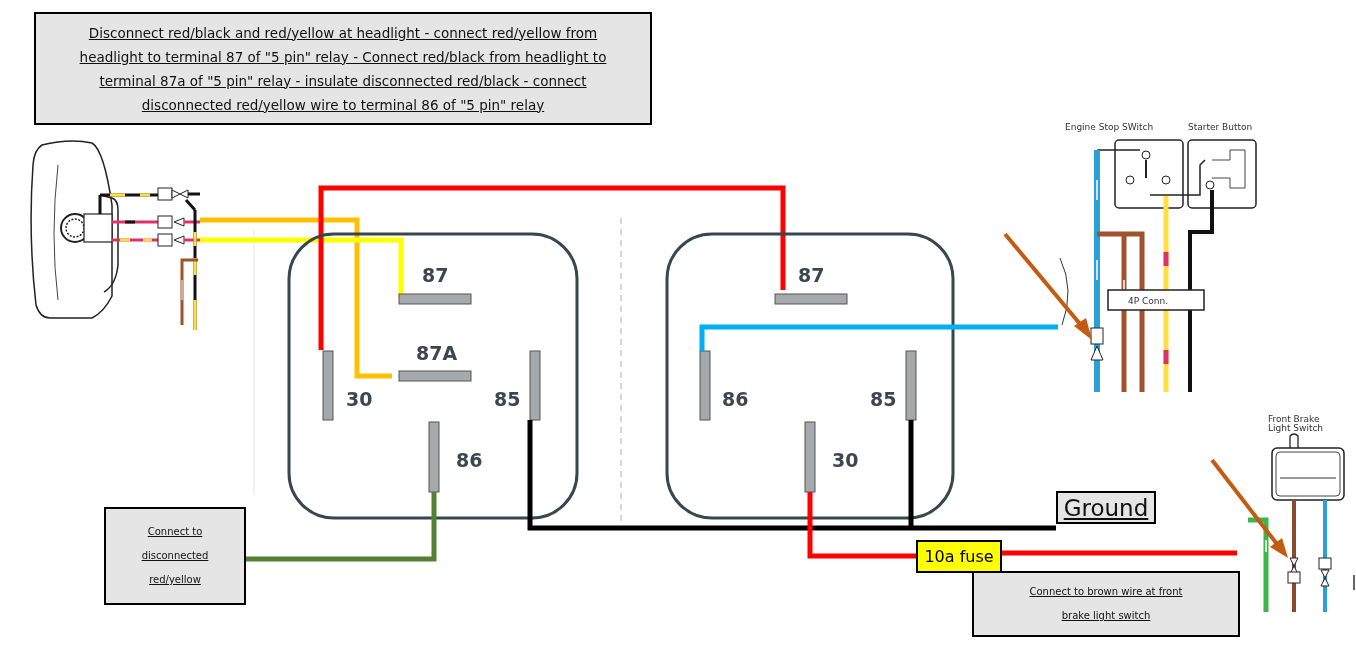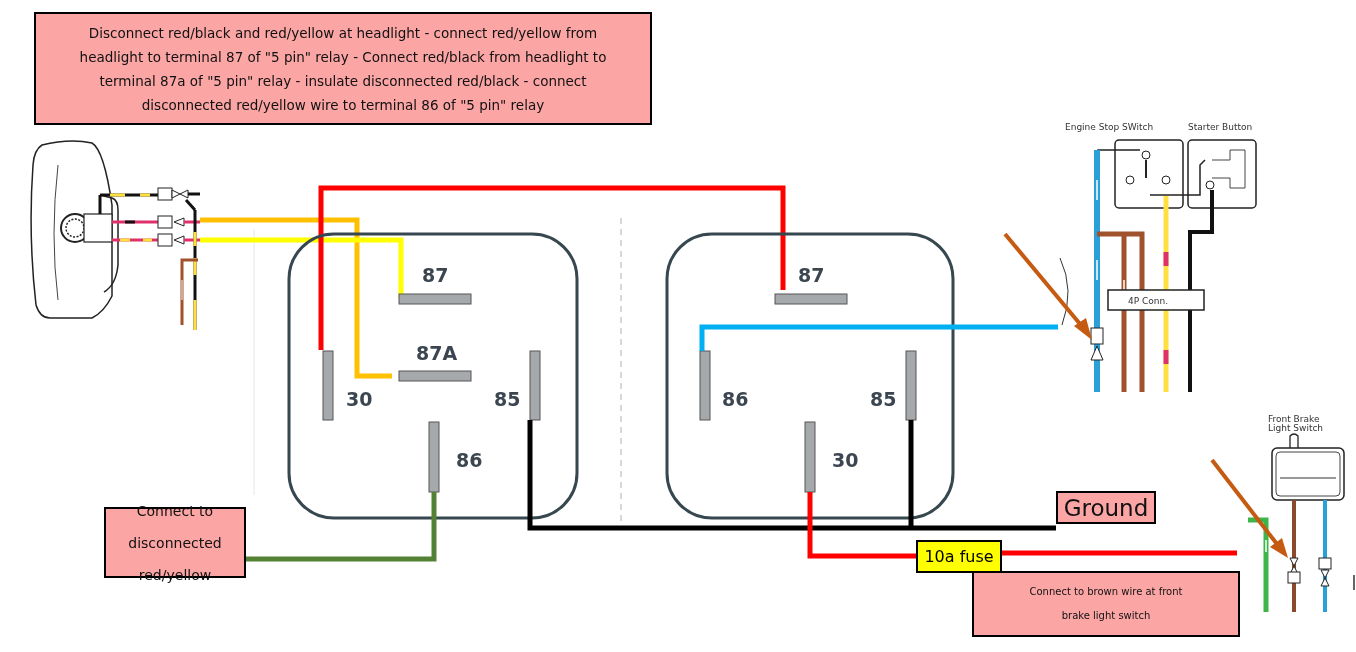--- a/index.html
+++ b/index.html
@@ -1,25 +1,25 @@
 <!DOCTYPE html>
 <html><head>
 <meta charset="utf-8">
 <style>
   html, body { margin:0; padding:0; background:#ffffff; }
   body { width:1356px; height:652px; position:relative; overflow:hidden; font-family:"Liberation Sans", sans-serif; }
   #stage { position:absolute; left:0; top:0; width:1356px; height:652px; }
   .note {
-    position:absolute; background:#fca5a5; border:2px solid #000; box-sizing:border-box;
+    position:absolute; background:#e5e5e5; border:2px solid #000; box-sizing:border-box;
     color:#111; text-align:center; font-family:"DejaVu Sans", sans-serif;
-    display:flex; align-items:center; justify-content:center; white-space:pre-line;
+    display:flex; align-items:center; justify-content:center; white-space:pre-line;text-decoration:underline;
   }
   .note span { display:block; }
   #note-top { left:34px; top:12px; width:618px; height:113px; font-size:13.5px; line-height:24px; padding:0 14px; }
-  #note-left { left:104px; top:507px; width:142px; height:71px; font-size:14px; line-height:32px; }
+  #note-left { left:104px; top:507px; width:142px; height:98px; font-size:10px; line-height:24px; }
   #note-ground { left:1056px; top:491px; width:100px; height:33px; font-size:23px; }
   #note-brake { left:972px; top:571px; width:268px; height:66px; font-size:10px; line-height:24px; padding:0 6px; }
   #fuse { position:absolute; left:916px; top:540px; width:86px; height:33px; background:#ffff00; border:2px solid #000; box-sizing:border-box;
           font-family:"DejaVu Sans", sans-serif; font-size:16px; display:flex; align-items:center; justify-content:center; color:#000; }
   .pin-label { font-family:"DejaVu Sans", sans-serif; font-size:19px; fill:#3c4650; font-weight:bold; }
   .tiny { font-family:"DejaVu Sans", sans-serif; font-size:9px; fill:#333; }
 </style>
 </head>
 <body>
 

